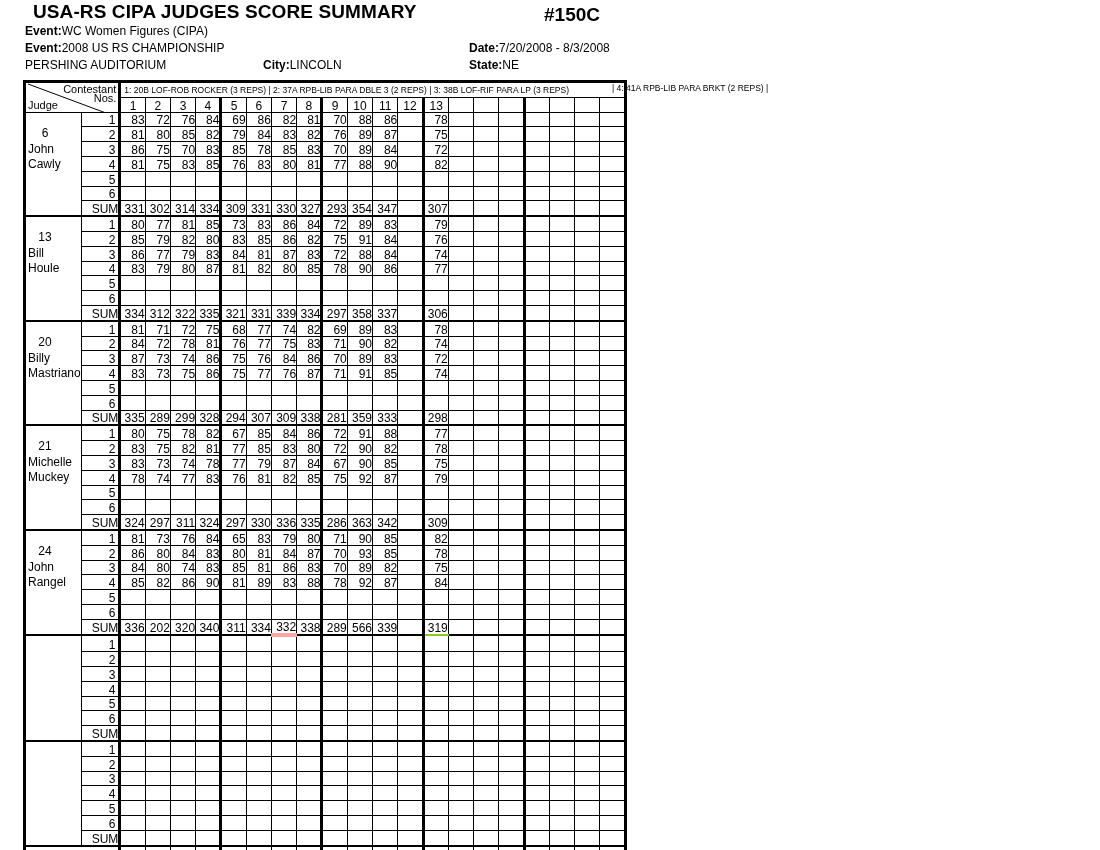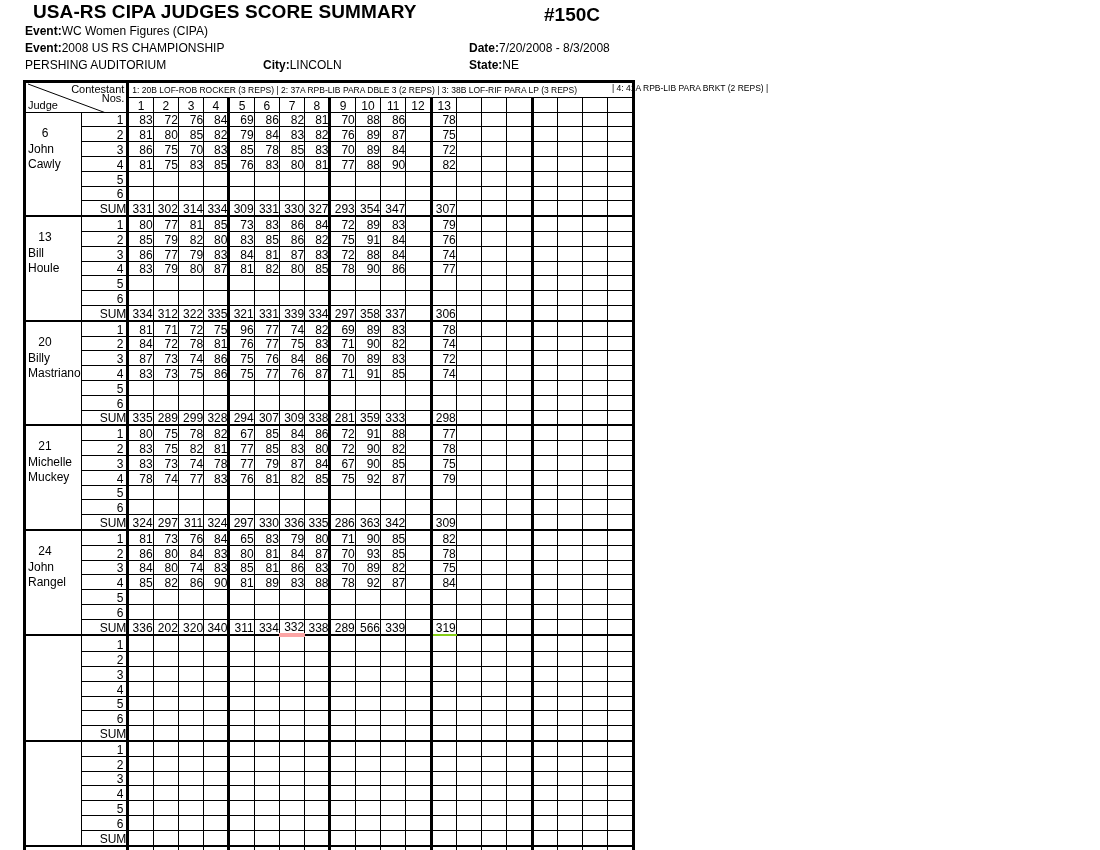--- a/index.html
+++ b/index.html
@@ -13,21 +13,21 @@
   td { border:1px solid #000; padding:0; height:13.8px; font-size:12px; line-height:12px; text-align:right; vertical-align:bottom; overflow:hidden; white-space:nowrap; }
   td.c { text-align:center; }
   .thickL { border-left:3px solid #000; }
   .thickR { border-right:3px solid #000; }
   .thickT { border-top:3px solid #000; }
   .thickB { border-bottom:3px solid #000; }
   .judgecell { vertical-align:top; text-align:left; font-size:12px; border-bottom:2px solid #000; }
   .jnum { display:block; text-align:center; width:38px; margin-top:14px; }
   .jname { display:block; line-height:15px; margin-top:3px; padding-left:2px; }
   .rowlbl { text-align:right; padding-right:3px; }
-  .sumlbl { text-align:left; padding-left:18px; }
+  .sumlbl { text-align:left; padding-left:10px; }
   .fig-title { font-size:8.5px; text-align:left; vertical-align:middle; padding-left:3px; border-bottom:1px solid #000; }
   .corner { position:relative; vertical-align:top; font-size:11px;padding-left:24px; }
   .corner .ct { position:absolute; right:2px; top:0px; }
   .corner .cn { position:absolute; right:2px; top:9px; }
   .corner .cj { position:absolute; left:2px; bottom:1px; }
   .corner svg { position:absolute; left:0; top:0; }
   .extra-figs { position:absolute; left:612px; top:83px; font-size:8.5px; white-space:nowrap; }
   .total td { height:14px; font-size:11px; letter-spacing:-0.3px; }
   .totallbl { text-align:center; font-size:11px; }
 </style>
@@ -449,21 +449,21 @@
         <tr class="jstart">
           <td rowspan="7" class="judgecell thickL">
             <span class="jnum">20</span>
             <span class="jname"><span>Billy</span><br><span>Mastriano</span></span>
           </td>
           <td class="rowlbl">1</td>
           <td class="thickL">81</td>
           <td class="">71</td>
           <td class="">72</td>
           <td class="thickR">75</td>
-          <td class="">96</td>
+          <td class="">68</td>
           <td class="">77</td>
           <td class="">74</td>
           <td class="thickR">82</td>
           <td class="">69</td>
           <td class="">89</td>
           <td class="">83</td>
           <td class="thickR"></td>
           <td class="">78</td>
           <td class=""></td>
           <td class=""></td>

